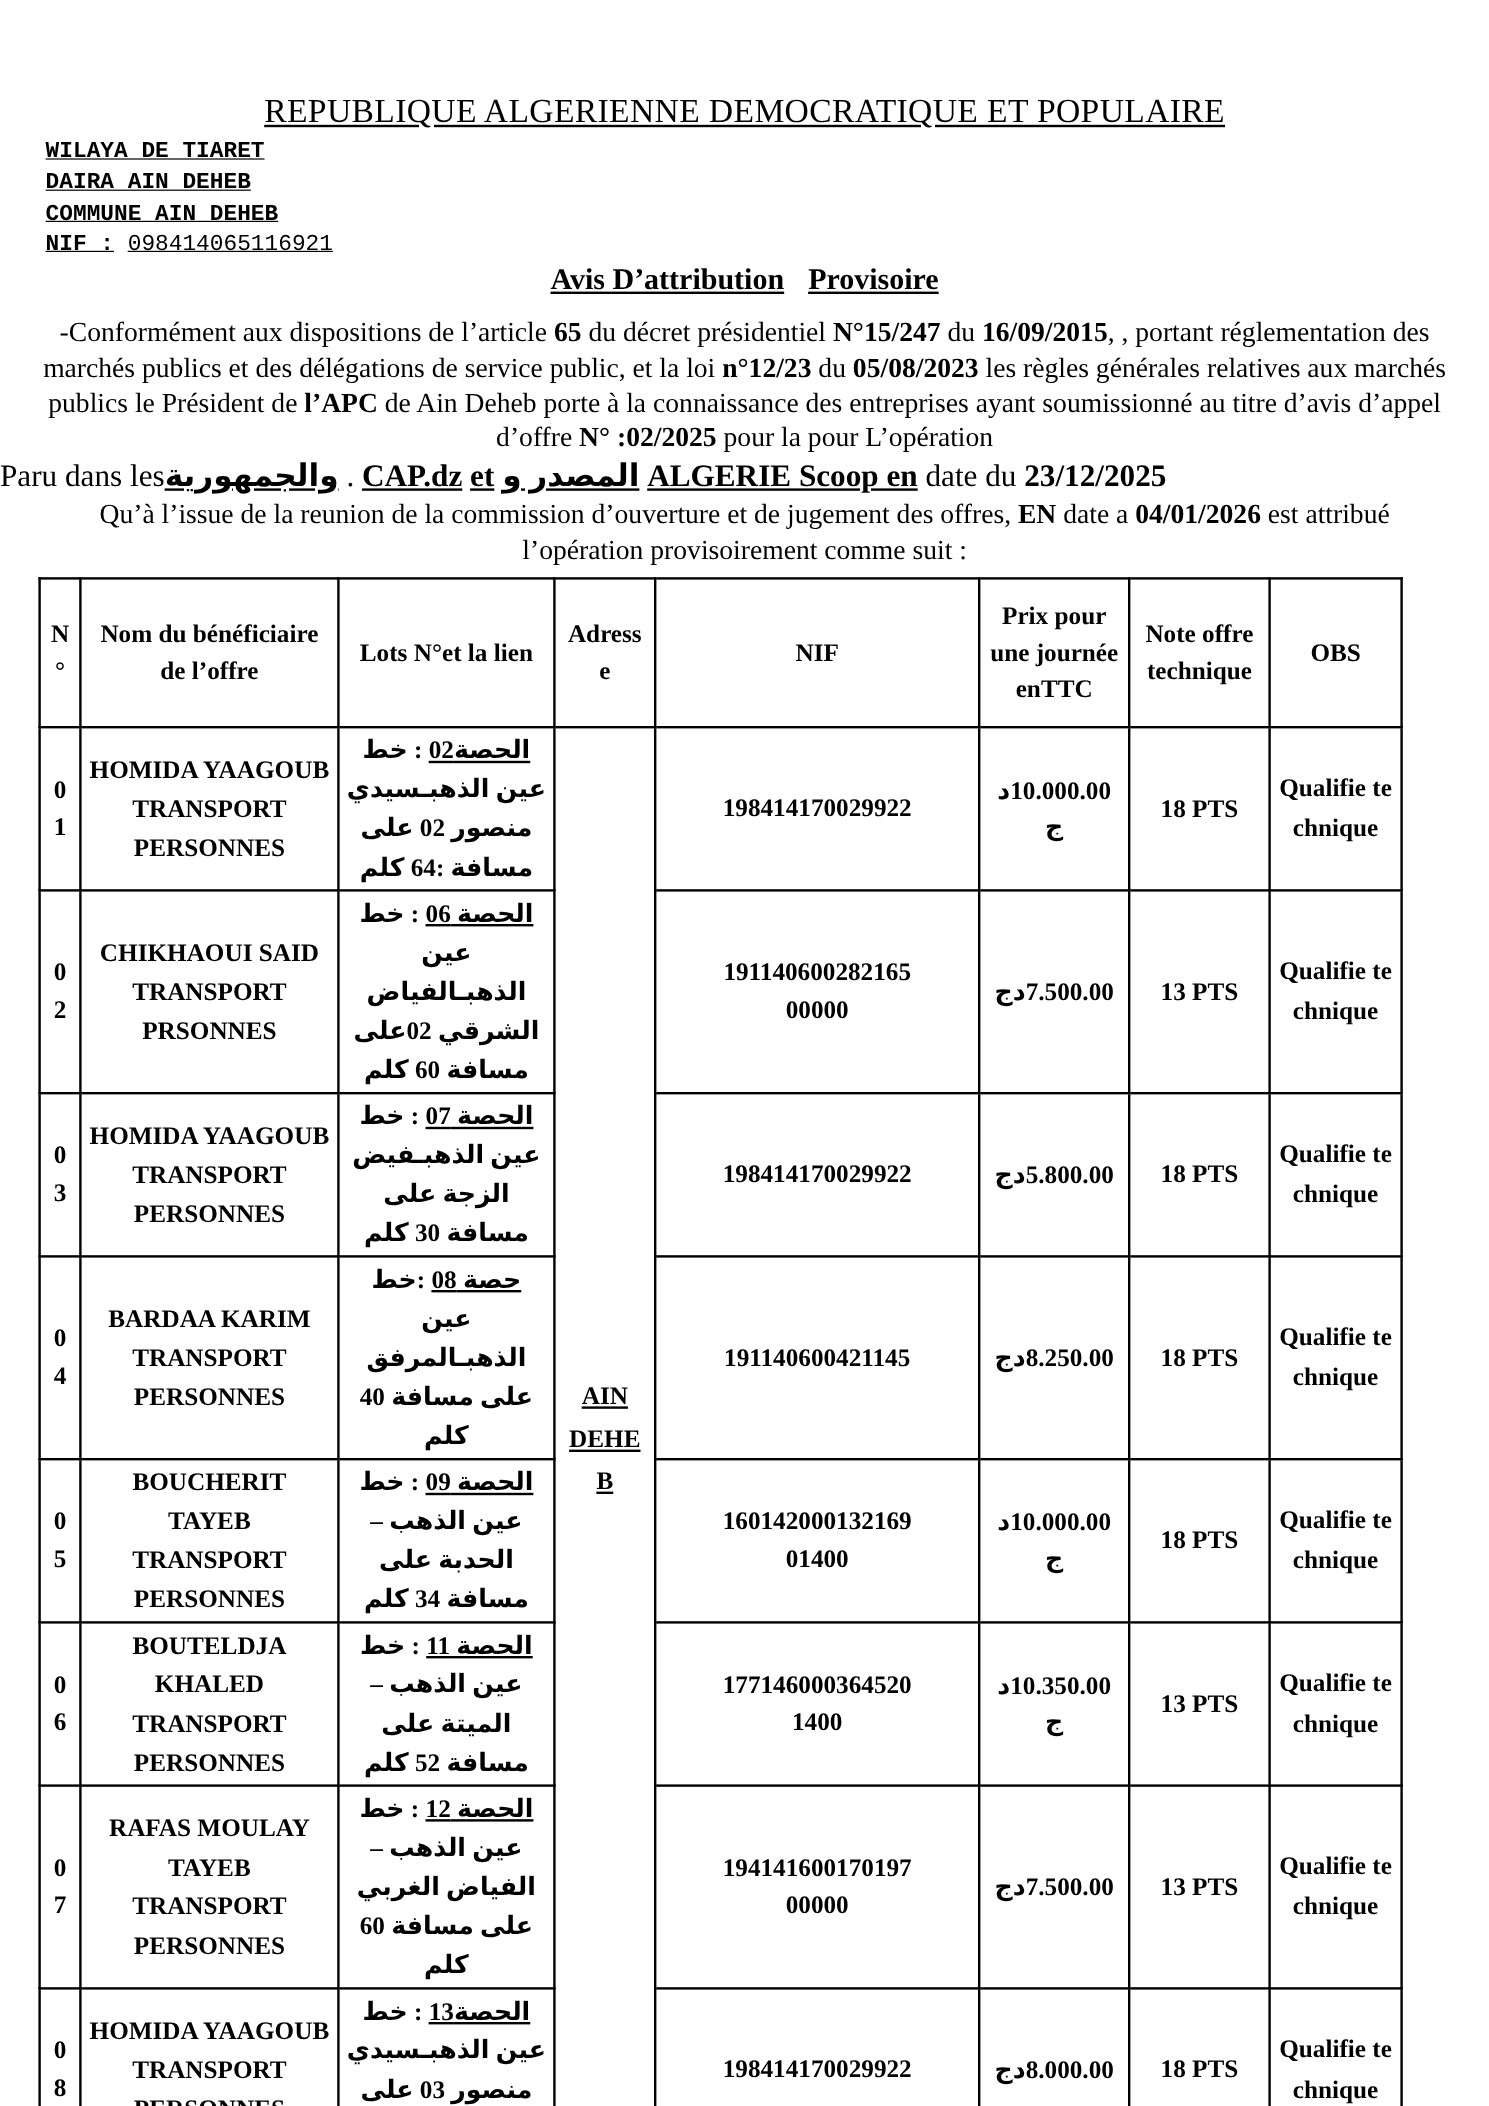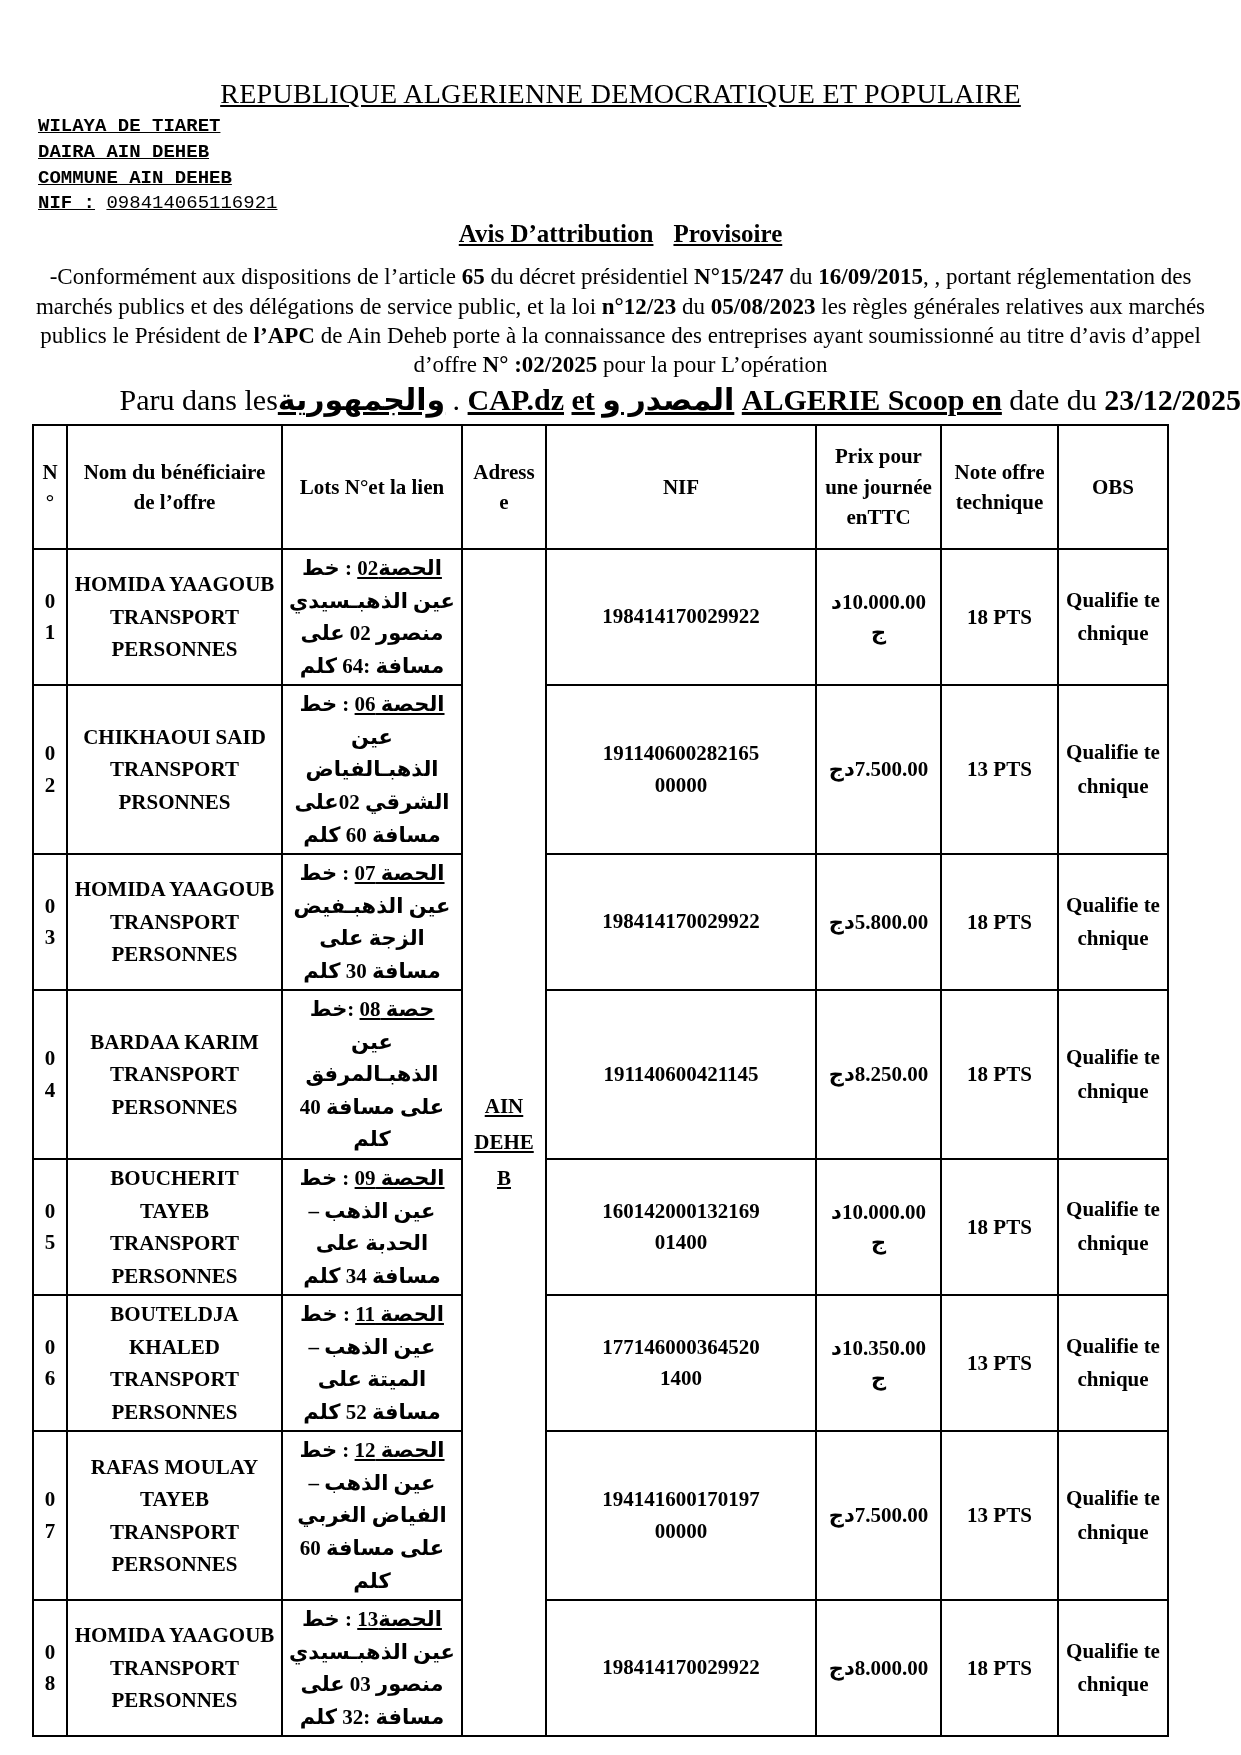--- a/index.html
+++ b/index.html
@@ -13,21 +13,21 @@
   .b{font-weight:bold;}
   .republic{font-size:28px;text-align:center;text-decoration:underline;letter-spacing:0.3px;}
   .authority{margin-left:38px;font-size:19px;font-weight:bold;line-height:1.36;margin-top:4px;font-family:Liberation Mono, monospace;}
   .authority .line{display:block;}
   .authority .u-part{text-decoration:underline;}
   .nif-value{font-weight:normal;text-decoration:underline;}
   .notice-title{text-align:center;font-size:25px;font-weight:bold;margin:3px 0 1px 0;}
   .notice-title .gap{display:inline-block;width:20px;}
   .intro{width:1180px;margin:14px auto 0 auto;font-size:23px;line-height:1.27;text-align:center;}
   .op-title{text-align:center;font-size:23px;font-weight:bold;margin-top:2px;}
-  .pub-line{text-align:right;font-size:30px;margin-top:3px;}
+  .pub-line{text-align:left;font-size:26px;margin-top:3px;}
   .decision{width:1160px;margin:2px auto 0 auto;text-align:center;font-size:23px;line-height:1.3;}
   table.attr{
     border-collapse:collapse;table-layout:fixed;
     margin:7px 0 0 32px;width:1135px;
   }
   table.attr td{
     border:2px solid #000;text-align:center;vertical-align:middle;
     font-weight:bold;font-size:21px;padding:2px 6px;overflow-wrap:anywhere;
   }
   tr.head td{height:118px;line-height:1.45;padding:2px 8px;}
@@ -62,20 +62,23 @@
 
   <div class="intro">
     <span>-Conformément aux  dispositions de l’article </span><span class="b">65</span><span> du décret présidentiel </span><span class="b">N°15/247</span><span> du </span><span class="b">16/09/2015</span><span>, , portant réglementation des marchés publics et des délégations de service public, et  la loi </span><span class="b">n°12/23</span><span> du </span><span class="b">05/08/2023</span><span> les règles générales relatives aux marchés publics le Président de </span><span class="b">l’APC</span><span> de Ain Deheb porte à la connaissance des entreprises ayant soumissionné au titre d’avis d’appel d’offre </span><span class="b">N° :02/2025</span><span>  pour la pour L’opération</span>
   </div>
 
 
   <div class="pub-line">
     <span>Paru dans les</span><span class="b u">والجمهورية</span><span> . </span><span class="b u">CAP.dz</span><span>  </span><span class="b u">et</span><span>  </span><span class="b u">المصدر و</span><span> </span><span class="b u">ALGERIE Scoop en</span><span> date du </span><span class="b">23/12/2025</span>
   </div>
 
+  <div class="decision">
+    <span>Qu’à l’issue de la reunion de la commission d’ouverture et de jugement des offres, </span><span class="b">EN</span><span> date a </span><span class="b">04/01/2026</span><span>   est attribué l’opération provisoirement comme suit :</span>
+  </div>
 
   <table class="attr">
     <colgroup>
       <col style="width:34px">
         <col style="width:215px">
         <col style="width:180px">
         <col style="width:84px">
       <col style="width:270px">
         <col style="width:125px">
         <col style="width:117px">

